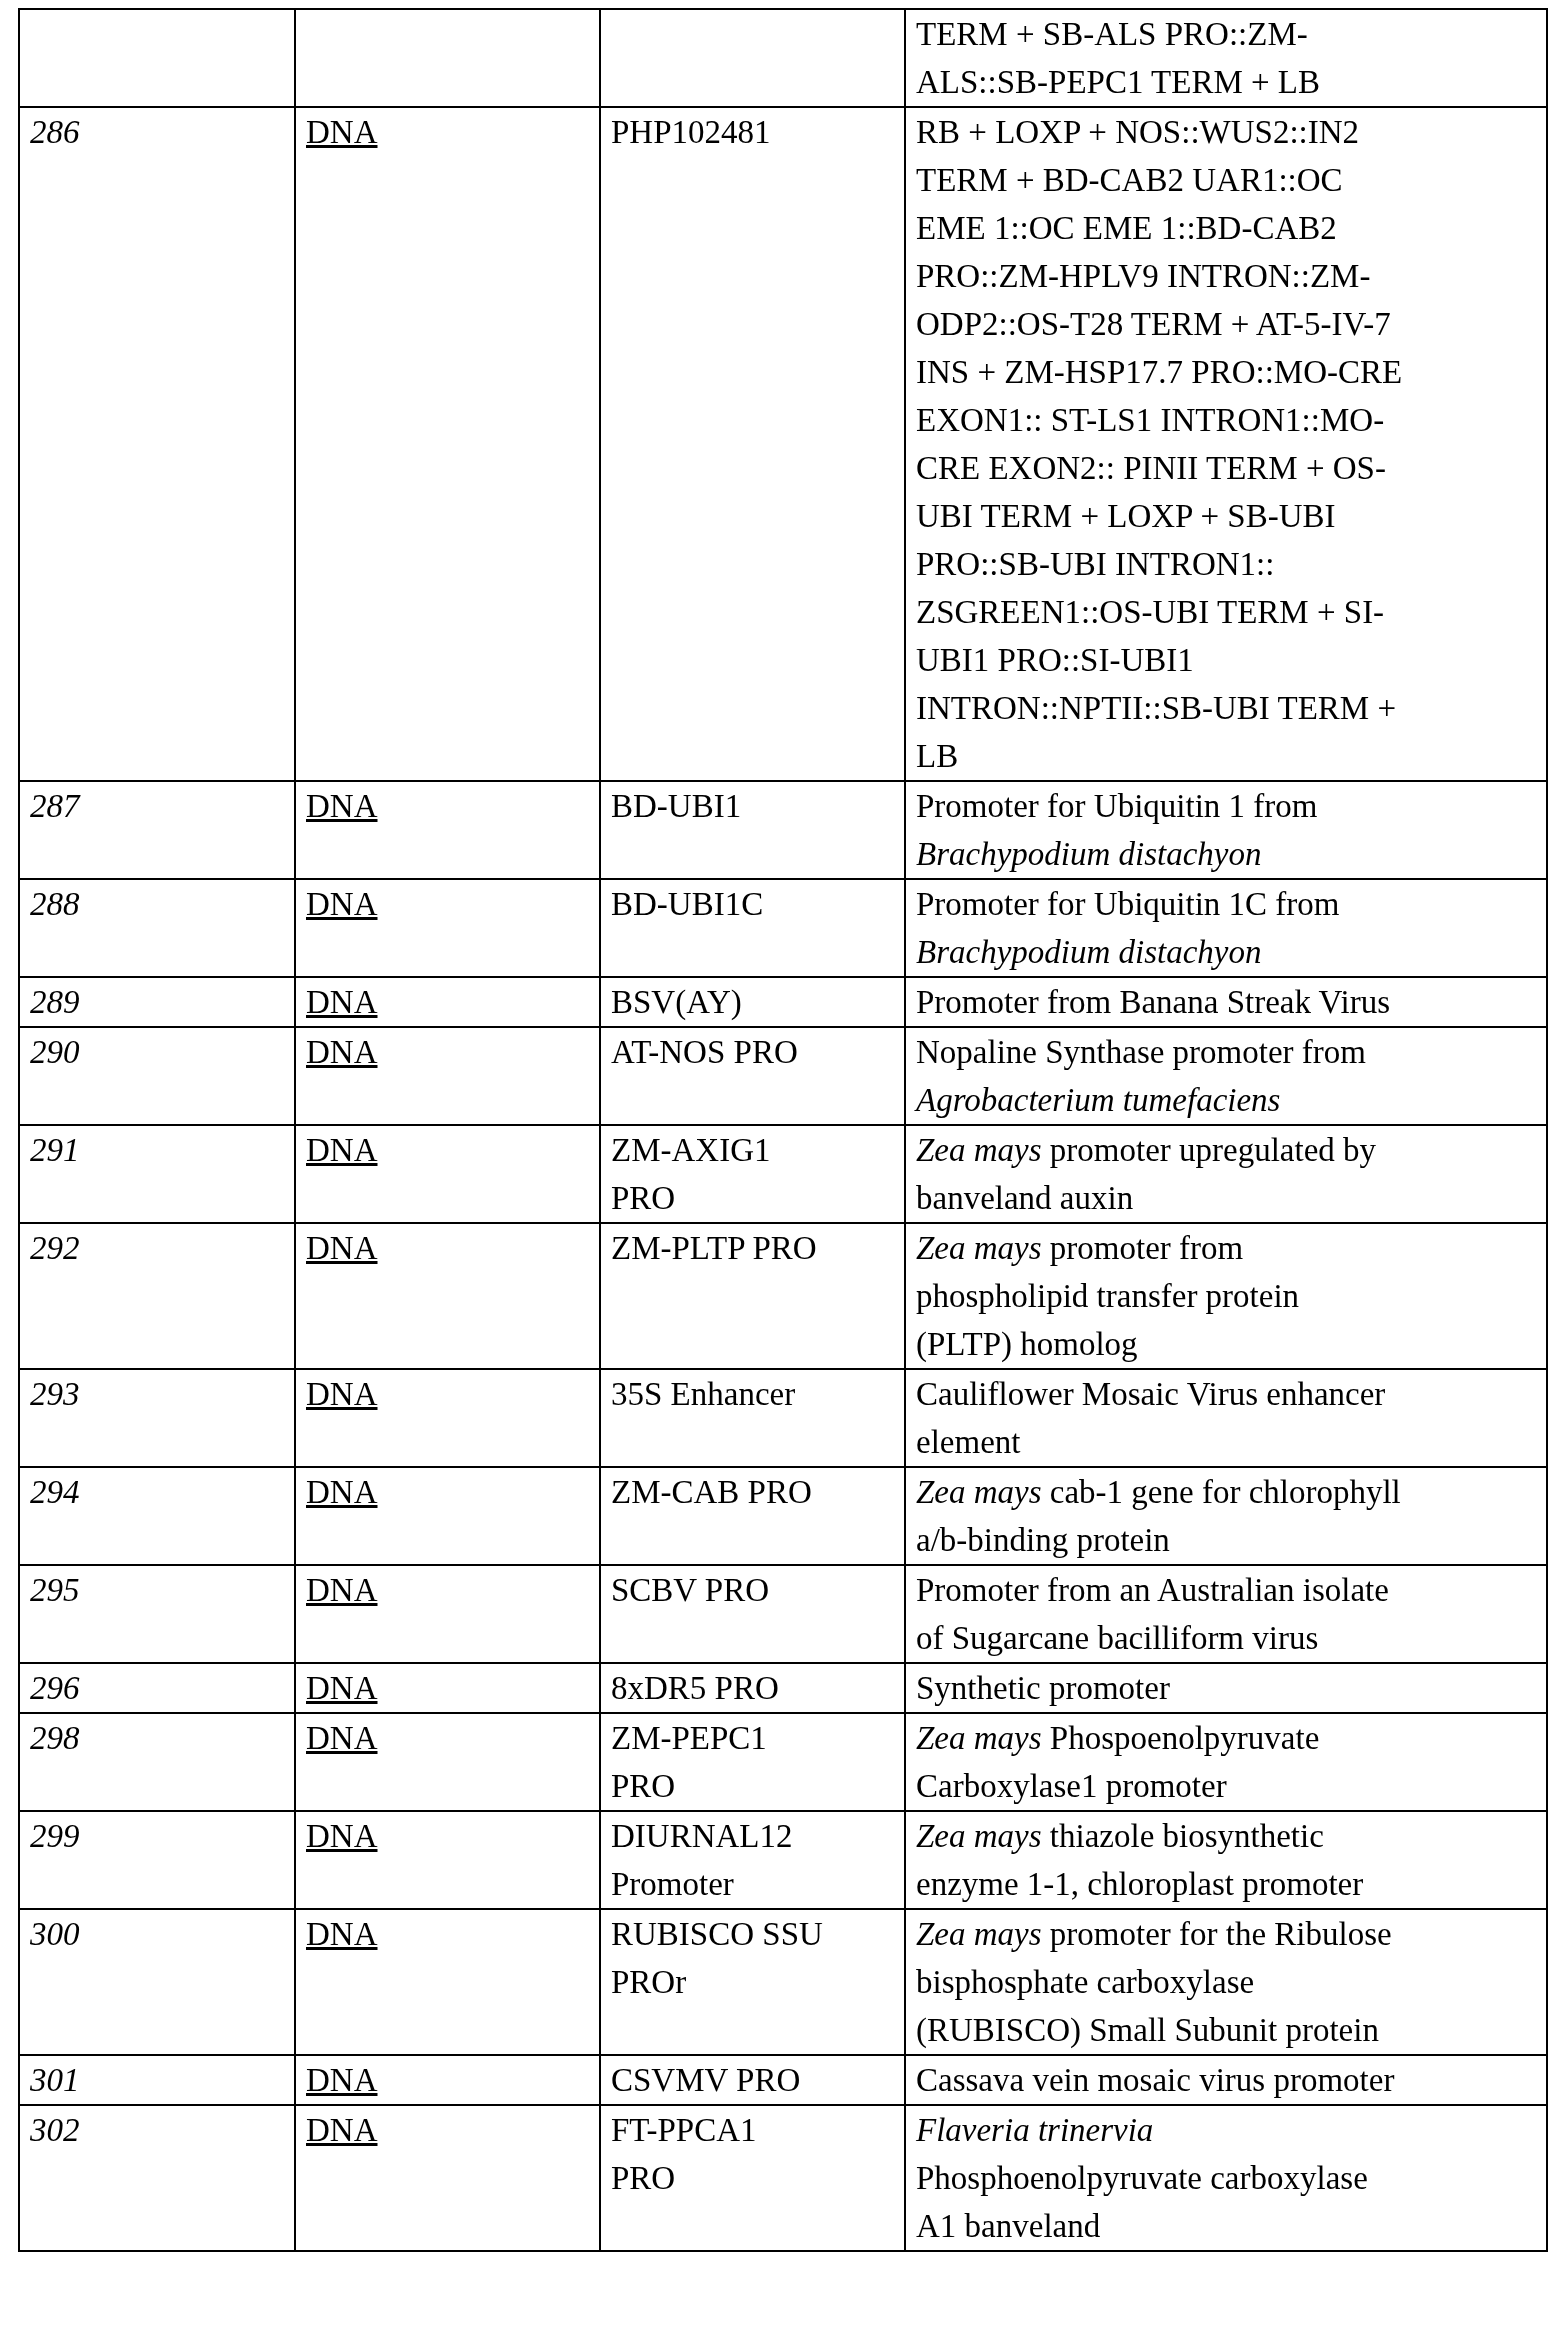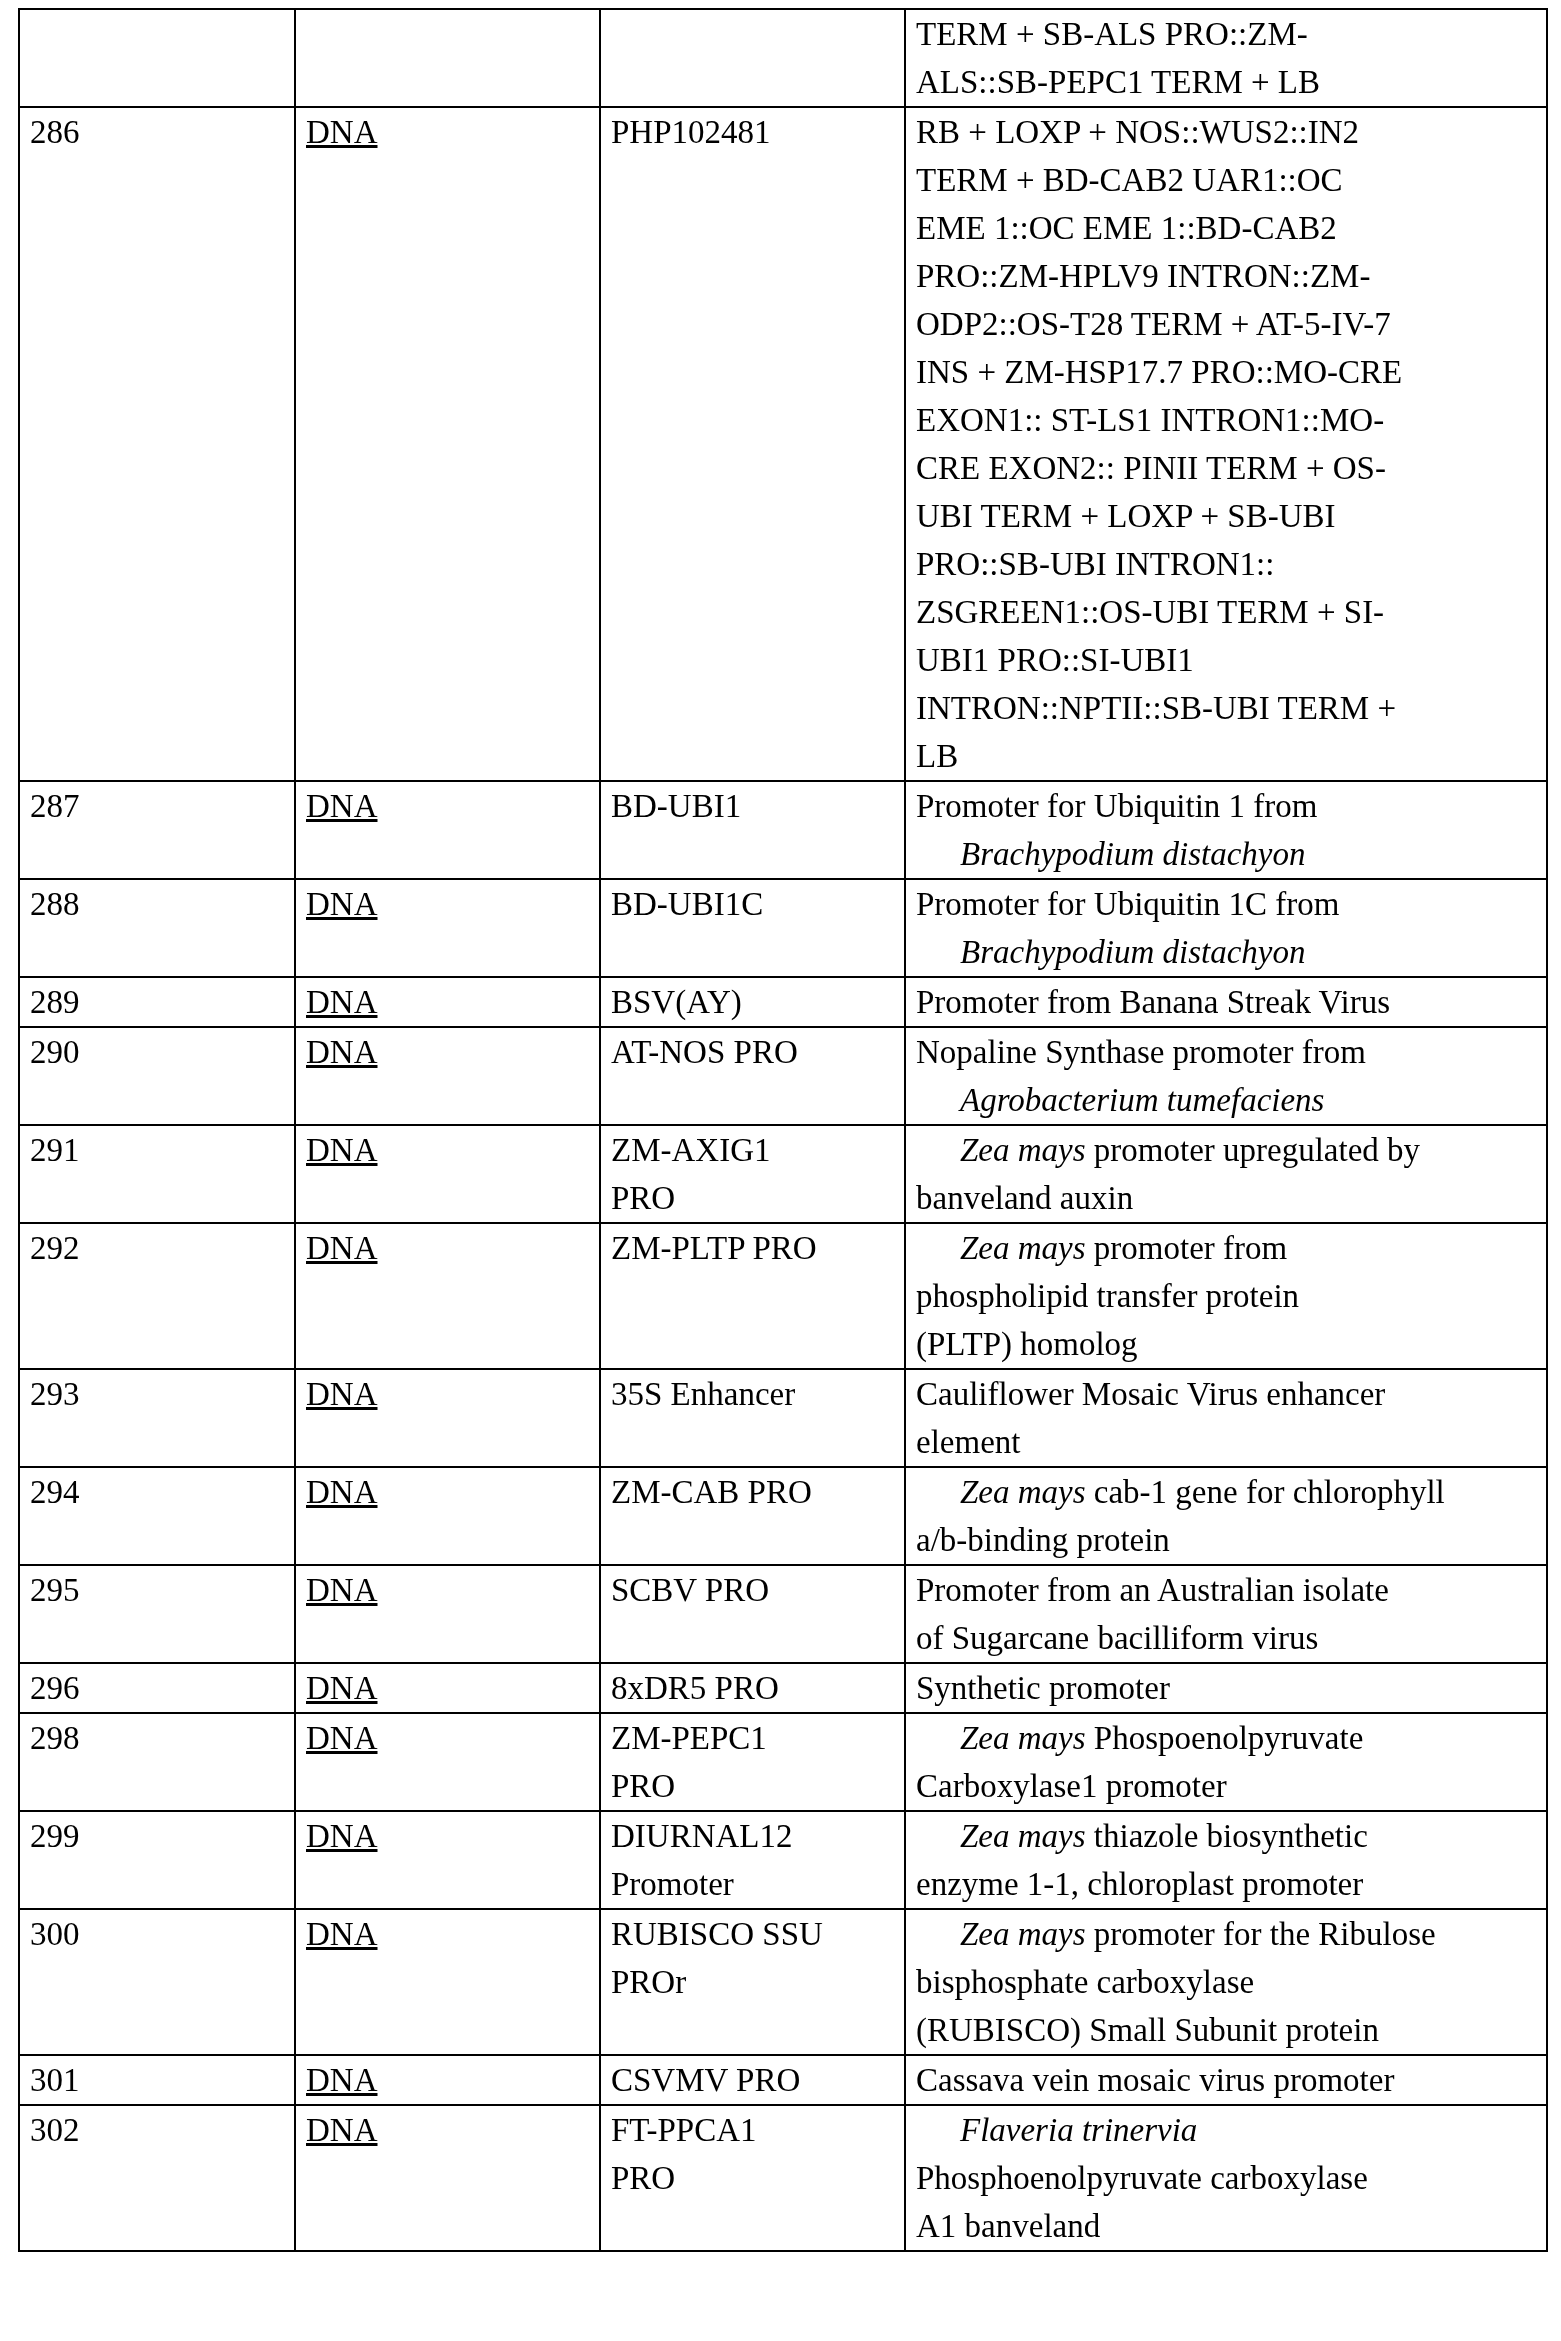--- a/index.html
+++ b/index.html
@@ -37,23 +37,23 @@
     letter-spacing: 0px;
   }
   col.c-seq   { width: 276px; }
   col.c-type  { width: 305px; }
   col.c-name  { width: 305px; }
   col.c-desc  { width: 642px; }
 
   td.cell-desc { padding-left: 11.6px; padding-right: 5px; }
   td.cell-name { padding-left: 11.6px; }
   td.cell-type { padding-left: 11.6px; text-decoration: underline; }
-  td.cell-seq  { padding-left: 11.6px; }
-
-  .ital { font-style: italic; margin-left: 44px; }
+  td.cell-seq  { padding-left: 11.6px; font-style: italic; }
+
+  .ital { font-style: italic; }
   .desc-line { display: block; white-space: nowrap; }
   .name-line { display: block; white-space: nowrap; }
 </style>
 </head>
 <body>
 
 <div id="page">
   <table class="seq-table">
     <colgroup>
       <col class="c-seq">

